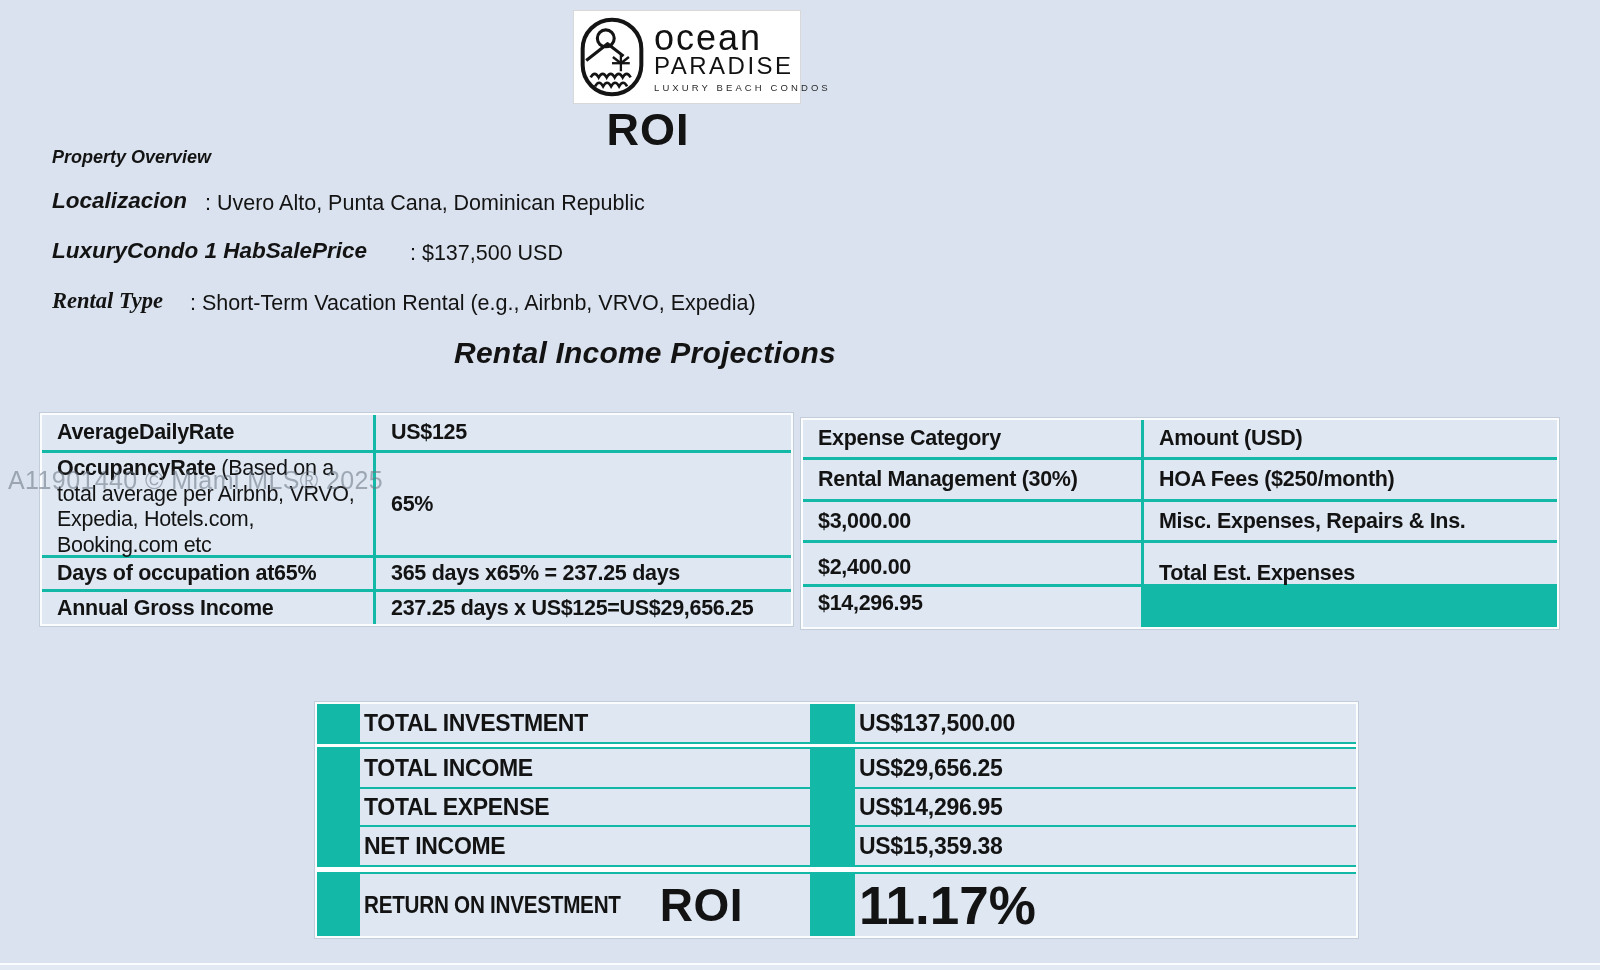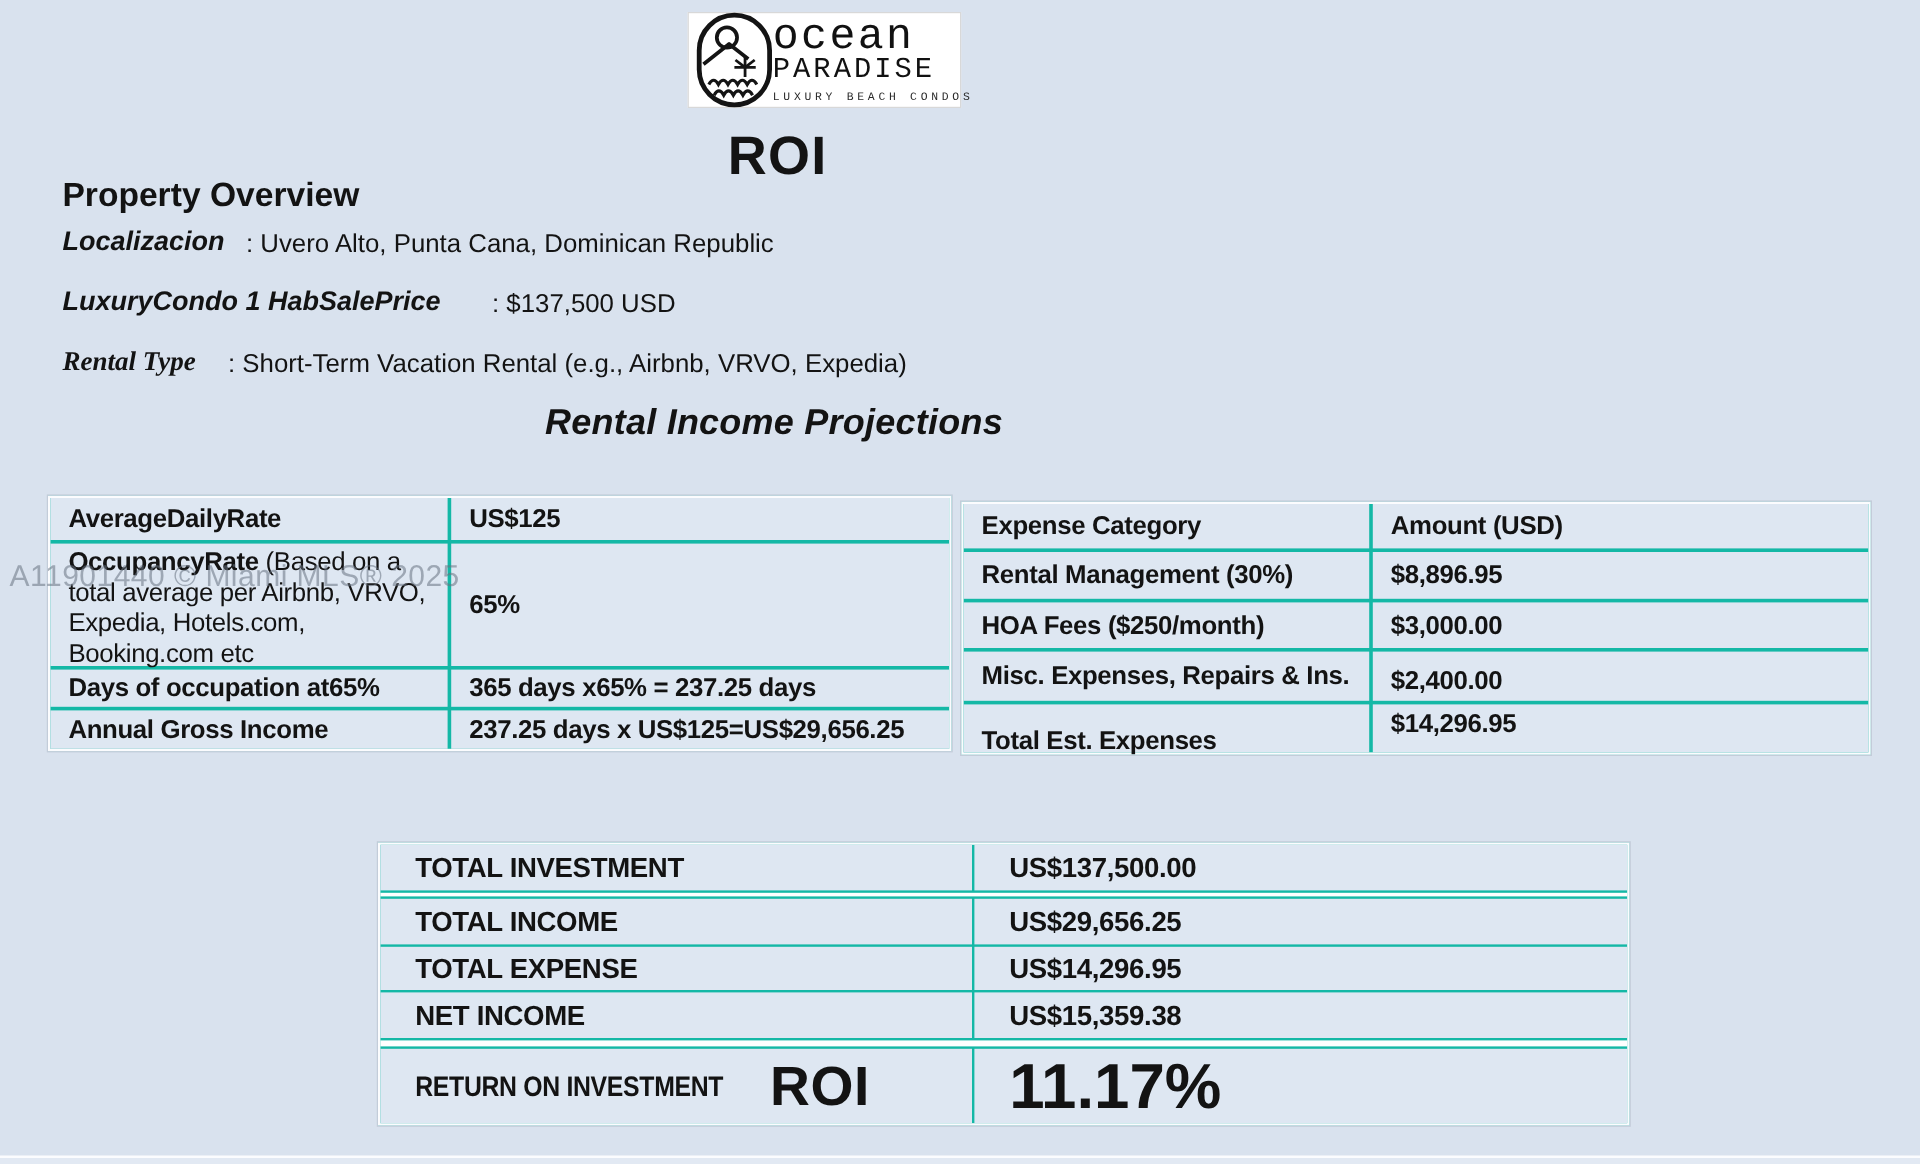--- a/index.html
+++ b/index.html
@@ -4,53 +4,53 @@
 <style>
   html,body{margin:0;padding:0;}
   body{
     width:1600px;height:970px;position:relative;overflow:hidden;
     background:#d9e2ee;
     font-family:"Liberation Sans", sans-serif;
     color:#131313;
   }
   
   .logo-box{
-    position:absolute;left:573px;top:10px;width:228px;height:80px;
+    position:absolute;left:573px;top:10px;width:228px;height:94px;
     background:#ffffff;border:1px solid #d8d8d8;box-sizing:border-box;
-    display:flex;align-items:center;padding:4px 8px 4px 6px;font-family:Liberation Mono, monospace;
+    display:flex;align-items:center;gap:10px;padding:4px 8px 4px 6px;
   }
   .badge{flex:0 0 auto;}
   .logo-text{display:flex;flex-direction:column;color:#111;}
   .logo-ocean{font-size:36px;line-height:31px;letter-spacing:2px;font-weight:400;}
   .logo-paradise{font-size:24px;line-height:25px;letter-spacing:2.5px;font-weight:400;}
   .logo-tagline{font-size:9.5px;letter-spacing:3.1px;margin-top:4px;color:#2a2a2a;white-space:nowrap;}
   
   .roi-title{position:absolute;left:448px;top:104px;width:400px;text-align:center;
     font-size:45px;font-weight:bold;letter-spacing:1px;}
-  .po-heading{position:absolute;left:52px;top:147px;font-size:28px;font-weight:bold;}
+  .po-heading{position:absolute;left:52px;top:147px;font-size:18px;font-weight:bold;font-style:italic;}
   .po-label{position:absolute;font-size:22.5px;font-weight:bold;font-style:italic;white-space:nowrap;}
   .po-value{position:absolute;font-size:21.5px;white-space:nowrap;}
   .section-heading{position:absolute;left:395px;top:336px;width:500px;text-align:center;
     font-size:30px;font-weight:bold;font-style:italic;letter-spacing:0.2px;}
   
   .tbl{position:absolute;display:grid;background:#14b8a6;
        border:2px solid #fbfcfe;outline:1px solid #c3ccd9;}
   .tbl .c{background:#dee7f2;display:flex;align-items:center;
        padding:0 8px 0 15px;font-weight:bold;font-size:21.5px;
        letter-spacing:-0.3px;color:#131313;white-space:nowrap;}
   .tbl .sp{grid-column:1 / -1;background:#ffffff;}
   .income{left:40px;top:413px;grid-template-columns:331px 415px;
        grid-template-rows:35px 102px 31px 32px;gap:3px;}
   .income .wrap-label{display:block;white-space:normal;line-height:25.5px;padding-top:3px;}
   .income .wrap-label .rest{font-weight:normal;}
   .expense{left:801px;top:418px;grid-template-columns:338px 413px;
        grid-template-rows:37px 39px 38px 41px 40px;gap:3px;}
   .summary{left:315px;top:702px;grid-template-columns:493px 544px;
        grid-template-rows:38px 3px 38px 36px 38px 5px 62px;row-gap:2px;column-gap:2px;}
-  .summary .c{font-size:23px;padding-left:29px;}
+  .summary .c{font-size:23px;padding-left:4px;margin-left:43px;}
   .roi-small{display:inline-block;transform:scaleX(0.88);transform-origin:left center;
        font-size:23.5px;font-weight:bold;letter-spacing:-0.3px;}
   .roi-big{font-size:46px;font-weight:bold;margin-left:4px;letter-spacing:0.5px;}
   .roi-val{font-size:53px !important;letter-spacing:0px !important;}
   
   .watermark{position:absolute;left:8px;top:466px;font-size:25px;
     color:rgba(104,114,130,0.55);letter-spacing:0.4px;z-index:9;
     pointer-events:none;white-space:nowrap;}
   .bottom-strip{position:absolute;left:0;top:963px;width:1600px;height:7px;
     background:#e2e9f3;border-top:2px solid rgba(255,255,255,0.85);}
@@ -111,21 +111,20 @@
 
   <div class="c">Annual Gross Income</div>
   <div class="c">237.25 days x US$125=US$29,656.25</div>
 </div>
 
 <div class="tbl expense">
   <div class="c">Expense Category</div>
   <div class="c">Amount (USD)</div>
 
   <div class="c">Rental Management (30%)</div>
-  <div class="c">$8,896.95</div>
 
   <div class="c">HOA Fees ($250/month)</div>
   <div class="c">$3,000.00</div>
 
   <div class="c">Misc. Expenses, Repairs &amp; Ins.</div>
   <div class="c" style="align-items:flex-start;padding-top:12px;">$2,400.00</div>
 
   <div class="c" style="align-items:flex-start;padding-top:18px;">Total Est. Expenses</div>
   <div class="c" style="align-items:flex-start;padding-top:4px;">$14,296.95</div>
 </div>

